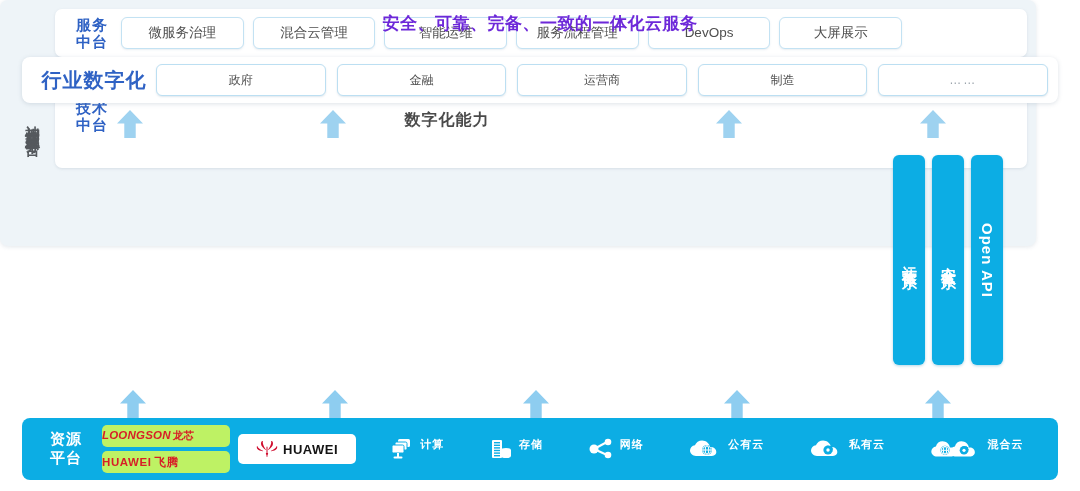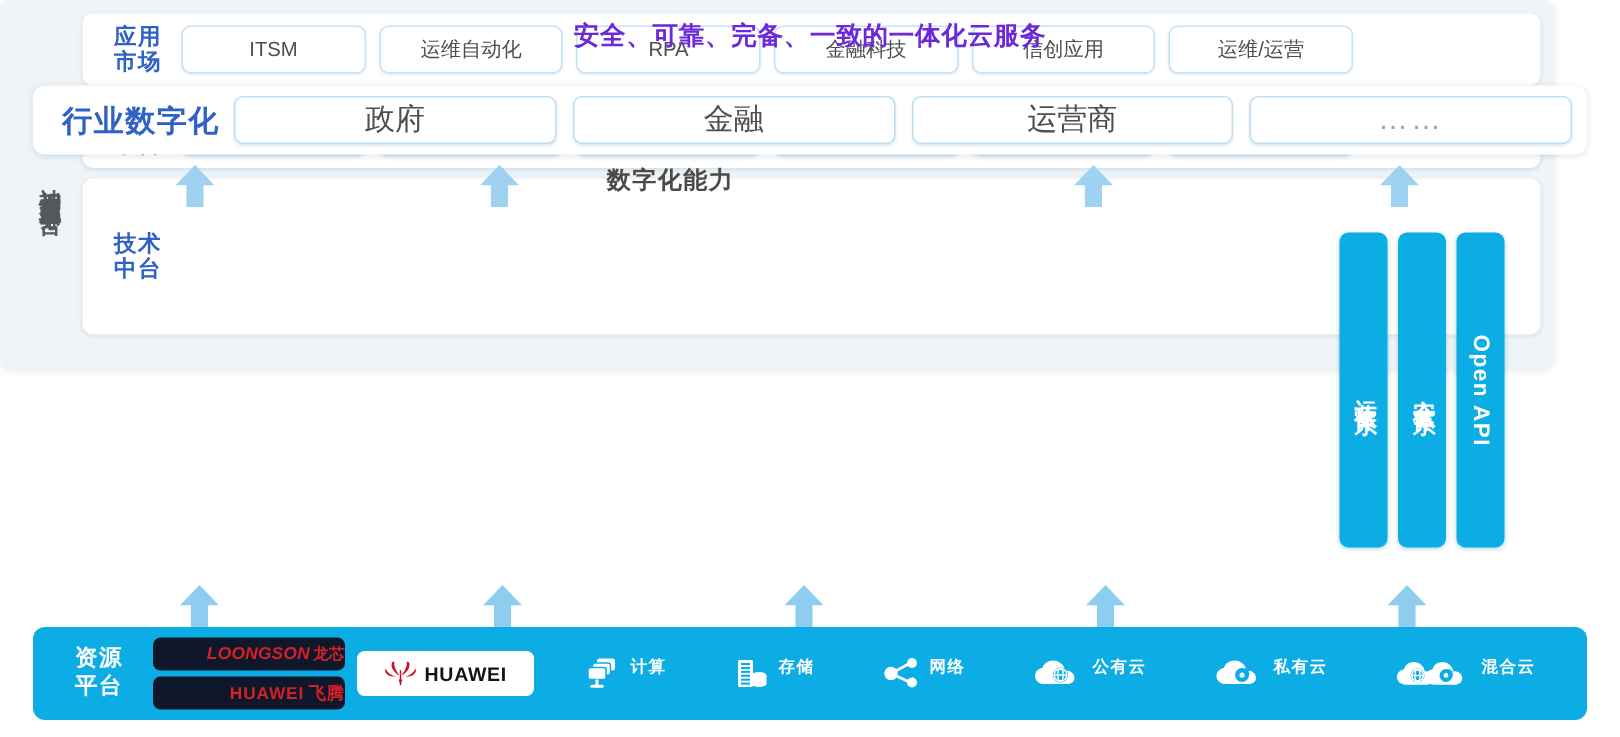--- a/index.html
+++ b/index.html
@@ -36,21 +36,21 @@
   }
   .industry-label{
     font-size:20px;font-weight:bold;color:#2f62c4;
     width:124px;flex:0 0 124px;text-align:center;
     letter-spacing:1px;
   }
   .industry-chips{display:flex;flex:1;gap:11px;}
   .chip{
     flex:1;height:30px;line-height:30px;text-align:center;
     border:1px solid #bcdff2;border-radius:6px;
-    background:#fff;font-size:20px;color:#4e4e4e;
+    background:#fff;font-size:12px;color:#4e4e4e;
     box-shadow:0 1px 2px rgba(140,170,190,.28);
   }
   .chip.dots{color:#9aa3ab;letter-spacing:2px;}
 
   
   .arrow{
     position:absolute;width:26px;height:28px;
     background:#9ed2f0;
     clip-path:polygon(50% 0%,100% 48%,72% 48%,72% 100%,28% 100%,28% 48%,0% 48%);
   }
@@ -126,22 +126,22 @@
     background:#0cade4;border-radius:8px;
     display:flex;align-items:center;
     padding:0 12px;box-sizing:border-box;
   }
   .res-label{
     flex:0 0 64px;color:#fff;font-size:15px;font-weight:bold;
     line-height:1.25;text-align:center;letter-spacing:1px;
   }
   .logo-stack{flex:0 0 128px;display:flex;flex-direction:column;gap:4px;margin-left:4px;}
   .logo-box{
-    background:#0f172a;border-radius:5px;height:22px;
-    display:flex;align-items:center;justify-content:flex-end;
+    background:#bef264;border-radius:5px;height:22px;
+    display:flex;align-items:center;justify-content:flex-start;
   }
   .loongson{font-size:11.5px;font-weight:bold;font-style:italic;color:#d71f27;letter-spacing:.2px;}
   .loongson .cn{font-style:normal;font-size:10.5px;margin-left:2px;}
   .phytium{font-size:11.5px;font-weight:bold;color:#d71f27;letter-spacing:.6px;}
   .phytium .cn{margin-left:3px;}
   .logo-huawei{
     flex:0 0 118px;height:30px;margin-left:8px;background:#fff;border-radius:5px;
     display:flex;align-items:center;justify-content:center;gap:5px;
   }
   .hw-text{font-size:13px;font-weight:bold;color:#141414;letter-spacing:.5px;}
@@ -156,52 +156,36 @@
 <div class="page">
 
   <div class="main-title">安全、可靠、完备、一致的一体化云服务</div>
 
   <div class="card industry-row">
     <div class="industry-label">行业数字化</div>
     <div class="industry-chips">
       <div class="chip">政府</div>
       <div class="chip">金融</div>
       <div class="chip">运营商</div>
+      <div class="chip">制造</div>
       <div class="chip dots">……</div>
     </div>
   </div>
 
   <div class="arrow" style="left:117px;top:110px;"></div>
   <div class="arrow" style="left:320px;top:110px;"></div>
   <div class="arrow" style="left:716px;top:110px;"></div>
   <div class="arrow" style="left:920px;top:110px;"></div>
 
   <div class="cap-label">数字化能力</div>
 
   <div class="platform">
     <div class="platform-vlabel">神州云鼎云服务平台</div>
     <div class="platform-inner">
 
-      <div class="layer h1">
-        <div class="layer-label">
-          <div>应用</div>
-          <div>市场</div>
-        </div>
-        <div class="layer-cells">
-          <div class="cell-row">
-            <div class="cell">ITSM</div>
-            <div class="cell">运维自动化</div>
-            <div class="cell">RPA</div>
-            <div class="cell">金融科技</div>
-            <div class="cell">信创应用</div>
-            <div class="cell">运维/运营</div>
-          </div>
-        </div>
-        <div style="flex:0 0 117px;"></div>
-      </div>
 
       <div class="layer h2">
         <div class="layer-label">
           <div>服务</div>
           <div>中台</div>
         </div>
         <div class="layer-cells">
           <div class="cell-row">
             <div class="cell">微服务治理</div>
             <div class="cell">混合云管理</div>

